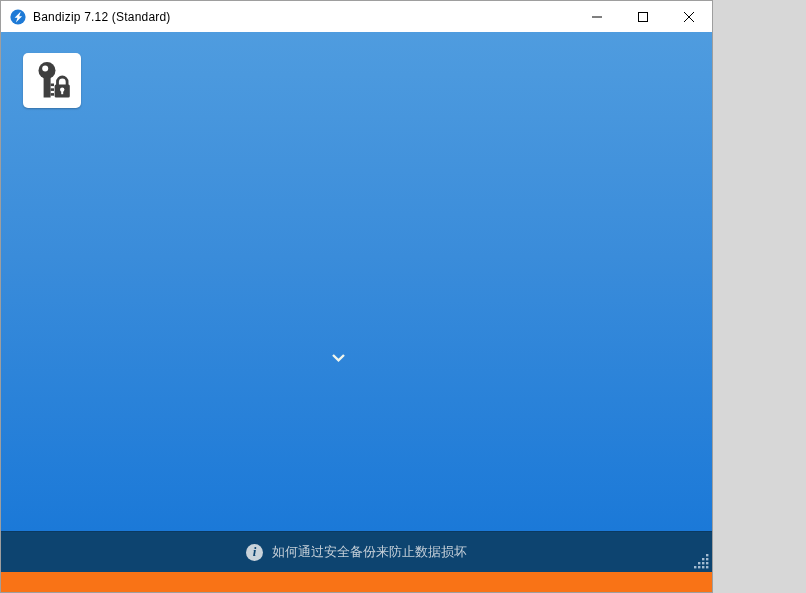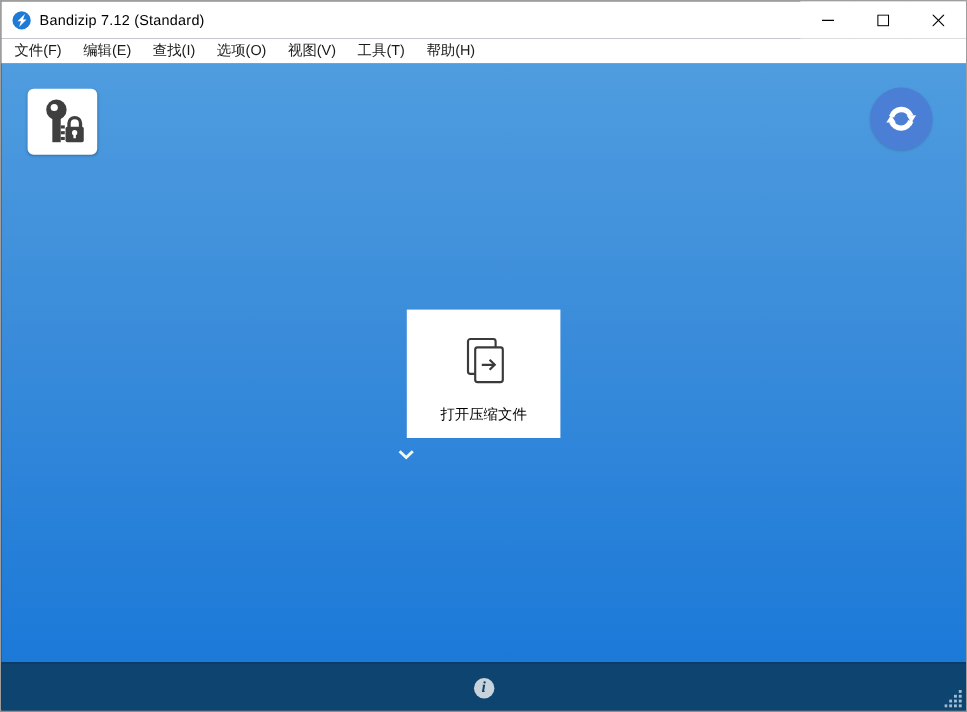--- a/index.html
+++ b/index.html
@@ -1,19 +1,19 @@
 <!DOCTYPE html>
 <html><head>
 <meta charset="utf-8">
 <style>
   html,body{margin:0;padding:0;background:#d7d7d7;}
   *{box-sizing:border-box;}
   .window{
-    position:relative;width:806px;height:593px;
-    border:1px solid #9e9e9e;background:#0f172a;overflow:hidden;
+    position:relative;width:713px;height:593px;
+    border:1px solid #9e9e9e;background:#f97316;overflow:hidden;
     font-family:"Liberation Sans","DejaVu Sans",sans-serif;
   }
   
   .titlebar{height:31px;background:#fff;display:flex;align-items:center;}
   .app-logo{width:16px;height:16px;margin:0 7px 0 9px;flex:0 0 auto;}
   .title-text{font-size:12px;color:#000;letter-spacing:.2px;}
   .titlebar-spacer{flex:1;}
   .win-btn{width:46px;height:31px;display:flex;align-items:center;justify-content:center;background:#fff;border:none;padding:0;cursor:default;}
   .win-btn svg{display:block;}
   
@@ -87,29 +87,20 @@
       </svg>
     </button>
     <button class="win-btn">
       <svg width="10" height="10" viewBox="0 0 10 10">
         <line x1="0" y1="0" x2="10" y2="10" stroke="#000" stroke-width="1"></line>
         <line x1="10" y1="0" x2="0" y2="10" stroke="#000" stroke-width="1"></line>
       </svg>
     </button>
   </div>
 
-  <div class="menubar">
-    <span class="menu-item">文件(F)</span>
-    <span class="menu-item">编辑(E)</span>
-    <span class="menu-item">查找(I)</span>
-    <span class="menu-item">选项(O)</span>
-    <span class="menu-item">视图(V)</span>
-    <span class="menu-item">工具(T)</span>
-    <span class="menu-item">帮助(H)</span>
-  </div>
 
   <div class="content">
 
     <button class="key-btn">
       <svg width="44" height="42" viewBox="0 0 44 42">
         <circle cx="17" cy="10.5" r="8.5" fill="#3f3f3f"></circle>
         <circle cx="15.2" cy="8.6" r="3" fill="#ffffff"></circle>
         <rect x="13.6" y="17" width="7" height="20.5" fill="#3f3f3f"></rect>
         <rect x="20.6" y="23.5" width="3.4" height="2.6" fill="#3f3f3f"></rect>
         <rect x="20.6" y="28.3" width="3.4" height="2.6" fill="#3f3f3f"></rect>
@@ -124,42 +115,32 @@
     <button class="refresh-btn">
       <svg width="30" height="30" viewBox="0 0 24 24">
         <path d="M5.6 10.6 A6.8 6.8 0 0 1 18.4 10" fill="none" stroke="#ffffff" stroke-width="3.6"></path>
         <polygon points="15.6,9.6 21.9,9.6 18.75,14.6" fill="#ffffff"></polygon>
         <path d="M18.4 13.4 A6.8 6.8 0 0 1 5.6 14" fill="none" stroke="#ffffff" stroke-width="3.6"></path>
         <polygon points="2.1,14.4 8.4,14.4 5.25,9.4" fill="#ffffff"></polygon>
       </svg>
     </button>
 
     <div class="center-row">
-      <button class="big-btn">
-        <span class="icon-wrap">
-          <svg width="52" height="52" viewBox="0 0 52 52">
-            <rect x="13" y="5.5" width="23" height="29" rx="2" fill="none" stroke="#3a3a3a" stroke-width="1.8"></rect>
-            <rect x="19" y="12.5" width="23" height="29" rx="2" fill="#ffffff" stroke="#3a3a3a" stroke-width="1.8"></rect>
-            <line x1="24.5" y1="27" x2="35" y2="27" stroke="#3a3a3a" stroke-width="1.8"></line>
-            <polyline points="31,22.8 35.3,27 31,31.2" fill="none" stroke="#3a3a3a" stroke-width="1.8"></polyline>
-          </svg>
-        </span>
-        <span class="big-btn-label">打开压缩文件</span>
-      </button>
     </div>
 
     <button class="more-chevron">
       <svg width="15" height="10" viewBox="0 0 15 10">
         <polyline points="2,2 7.5,7.3 13,2" fill="none" stroke="#f2f6ec" stroke-width="2.4"></polyline>
       </svg>
     </button>
   </div>
 
   <div class="statusbar">
     <span class="info-icon">i</span>
+    <span class="status-tip">如何通过安全备份来防止数据损坏</span>
     <svg class="resize-grip" width="15" height="15" viewBox="0 0 15 15">
       <g fill="#a4bcd1">
         <rect x="12" y="0" width="2.4" height="2.4"></rect>
         <rect x="8" y="4" width="2.4" height="2.4"></rect>
           <rect x="12" y="4" width="2.4" height="2.4"></rect>
         <rect x="4" y="8" width="2.4" height="2.4"></rect>
           <rect x="8" y="8" width="2.4" height="2.4"></rect>
           <rect x="12" y="8" width="2.4" height="2.4"></rect>
         <rect x="0" y="12" width="2.4" height="2.4"></rect>
           <rect x="4" y="12" width="2.4" height="2.4"></rect>

